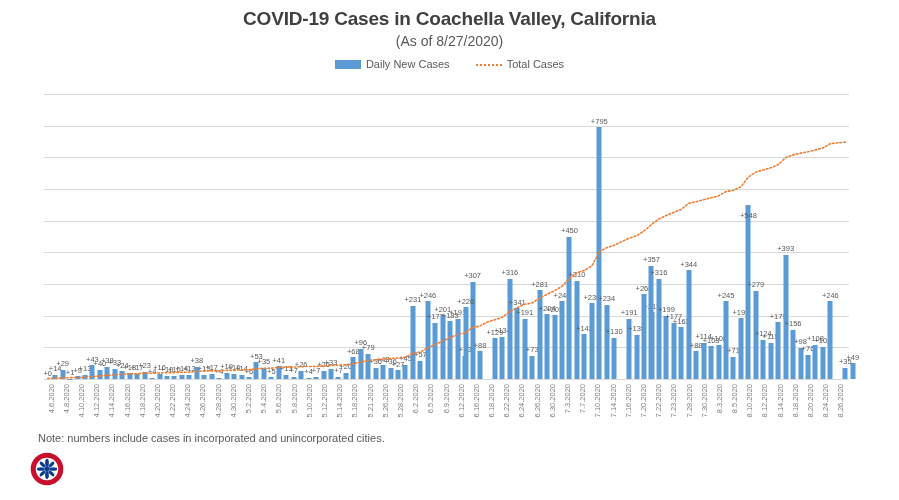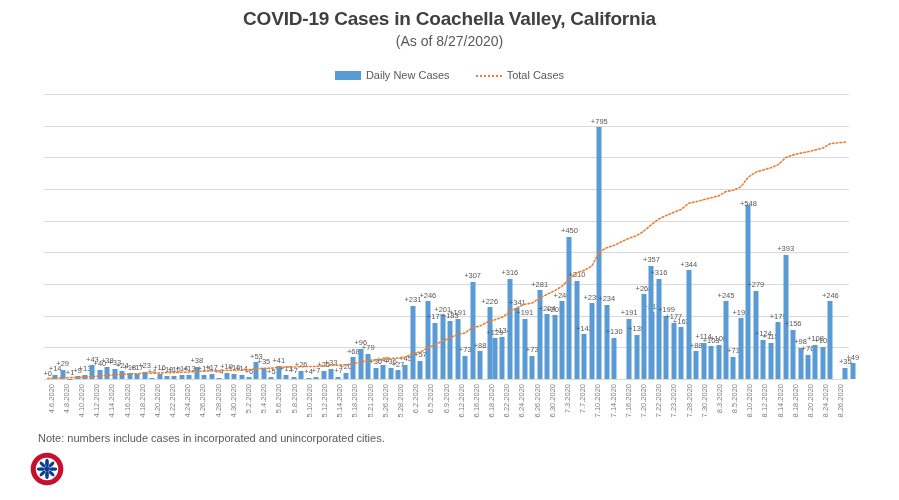--- a/index.html
+++ b/index.html
@@ -21,21 +21,21 @@
     letter-spacing: -0.2px;
   }
   #chart-subtitle {
     text-align:center;
     font-size: 14px;
     color: #595959;
     margin: 3px 0 0 0;
   }
   #legend {
     display:flex; justify-content:center; align-items:center;
-    gap: 26px; margin-top: 20px;
+    gap: 26px; margin-top: 9px;
   }
   .legend-item { display:flex; align-items:center; gap:5px; font-size:11px; color:#595959; }
   .legend-swatch-bar { width:26px; height:9px; background:#5b9bd5; display:inline-block; }
   .legend-swatch-line { width:26px; height:9px; display:inline-block; position:relative; }
   .legend-swatch-line::after {
     content:""; position:absolute; left:0; right:0; top:4px; height:0;
     border-top: 2px dotted #ed7d31;
   }
 
   #plot-wrap {
@@ -361,21 +361,21 @@
           <div class="bar-label" style="bottom: 25.1167px;">+73</div>
         </div>
         <div class="bar-slot" style="left: 424.861px; width: 7.4537px;">
           <div class="bar" style="height: 97.2167px; background: rgb(91, 155, 213);"></div>
           <div class="bar-label" style="bottom: 99.2167px;">+307</div>
         </div>
         <div class="bar-slot" style="left: 432.315px; width: 7.4537px;">
           <div class="bar" style="height: 27.8667px; background: rgb(91, 155, 213);"></div>
           <div class="bar-label" style="bottom: 29.8667px;">+88</div>
         </div>
-        <div class="bar-slot" style="left: 418px; width: 7.4537px; margin-left: 24px;">
+        <div class="bar-slot" style="left: 418px; width: 7.4537px;">
           <div class="bar" style="height: 71.5667px; background: rgb(91, 155, 213);"></div>
           <div class="bar-label" style="bottom: 73.5667px;">+226</div>
         </div>
         <div class="bar-slot" style="left: 447.222px; width: 7.4537px;">
           <div class="bar" style="height: 40.85px; background: rgb(91, 155, 213);"></div>
           <div class="bar-label" style="bottom: 42.85px;">+129</div>
         </div>
         <div class="bar-slot" style="left: 454.676px; width: 7.4537px;">
           <div class="bar" style="height: 42.4333px; background: rgb(91, 155, 213);"></div>
           <div class="bar-label" style="bottom: 44.4333px;">+134</div>
@@ -503,21 +503,21 @@
         <div class="bar-slot" style="left: 685.741px; width: 7.4537px;">
           <div class="bar" style="height: 22.4833px; background: rgb(91, 155, 213);"></div>
           <div class="bar-label" style="bottom: 24.4833px;">+71</div>
         </div>
         <div class="bar-slot" style="left: 693.194px; width: 7.4537px;">
           <div class="bar" style="height: 60.8px; background: rgb(91, 155, 213);"></div>
           <div class="bar-label" style="bottom: 62.8px;">+192</div>
         </div>
         <div class="bar-slot" style="left: 700.648px; width: 7.4537px;">
           <div class="bar" style="height: 173.533px; background: rgb(91, 155, 213);"></div>
-          <div class="bar-label" style="bottom: 172px;">+548</div>
+          <div class="bar-label" style="bottom: 160px;">+548</div>
         </div>
         <div class="bar-slot" style="left: 708.102px; width: 7.4537px;">
           <div class="bar" style="height: 88.35px; background: rgb(91, 155, 213);"></div>
           <div class="bar-label" style="bottom: 90.35px;">+279</div>
         </div>
         <div class="bar-slot" style="left: 715.556px; width: 7.4537px;">
           <div class="bar" style="height: 39.2667px; background: rgb(91, 155, 213);"></div>
           <div class="bar-label" style="bottom: 41.2667px;">+124</div>
         </div>
         <div class="bar-slot" style="left: 723.009px; width: 7.4537px;">

